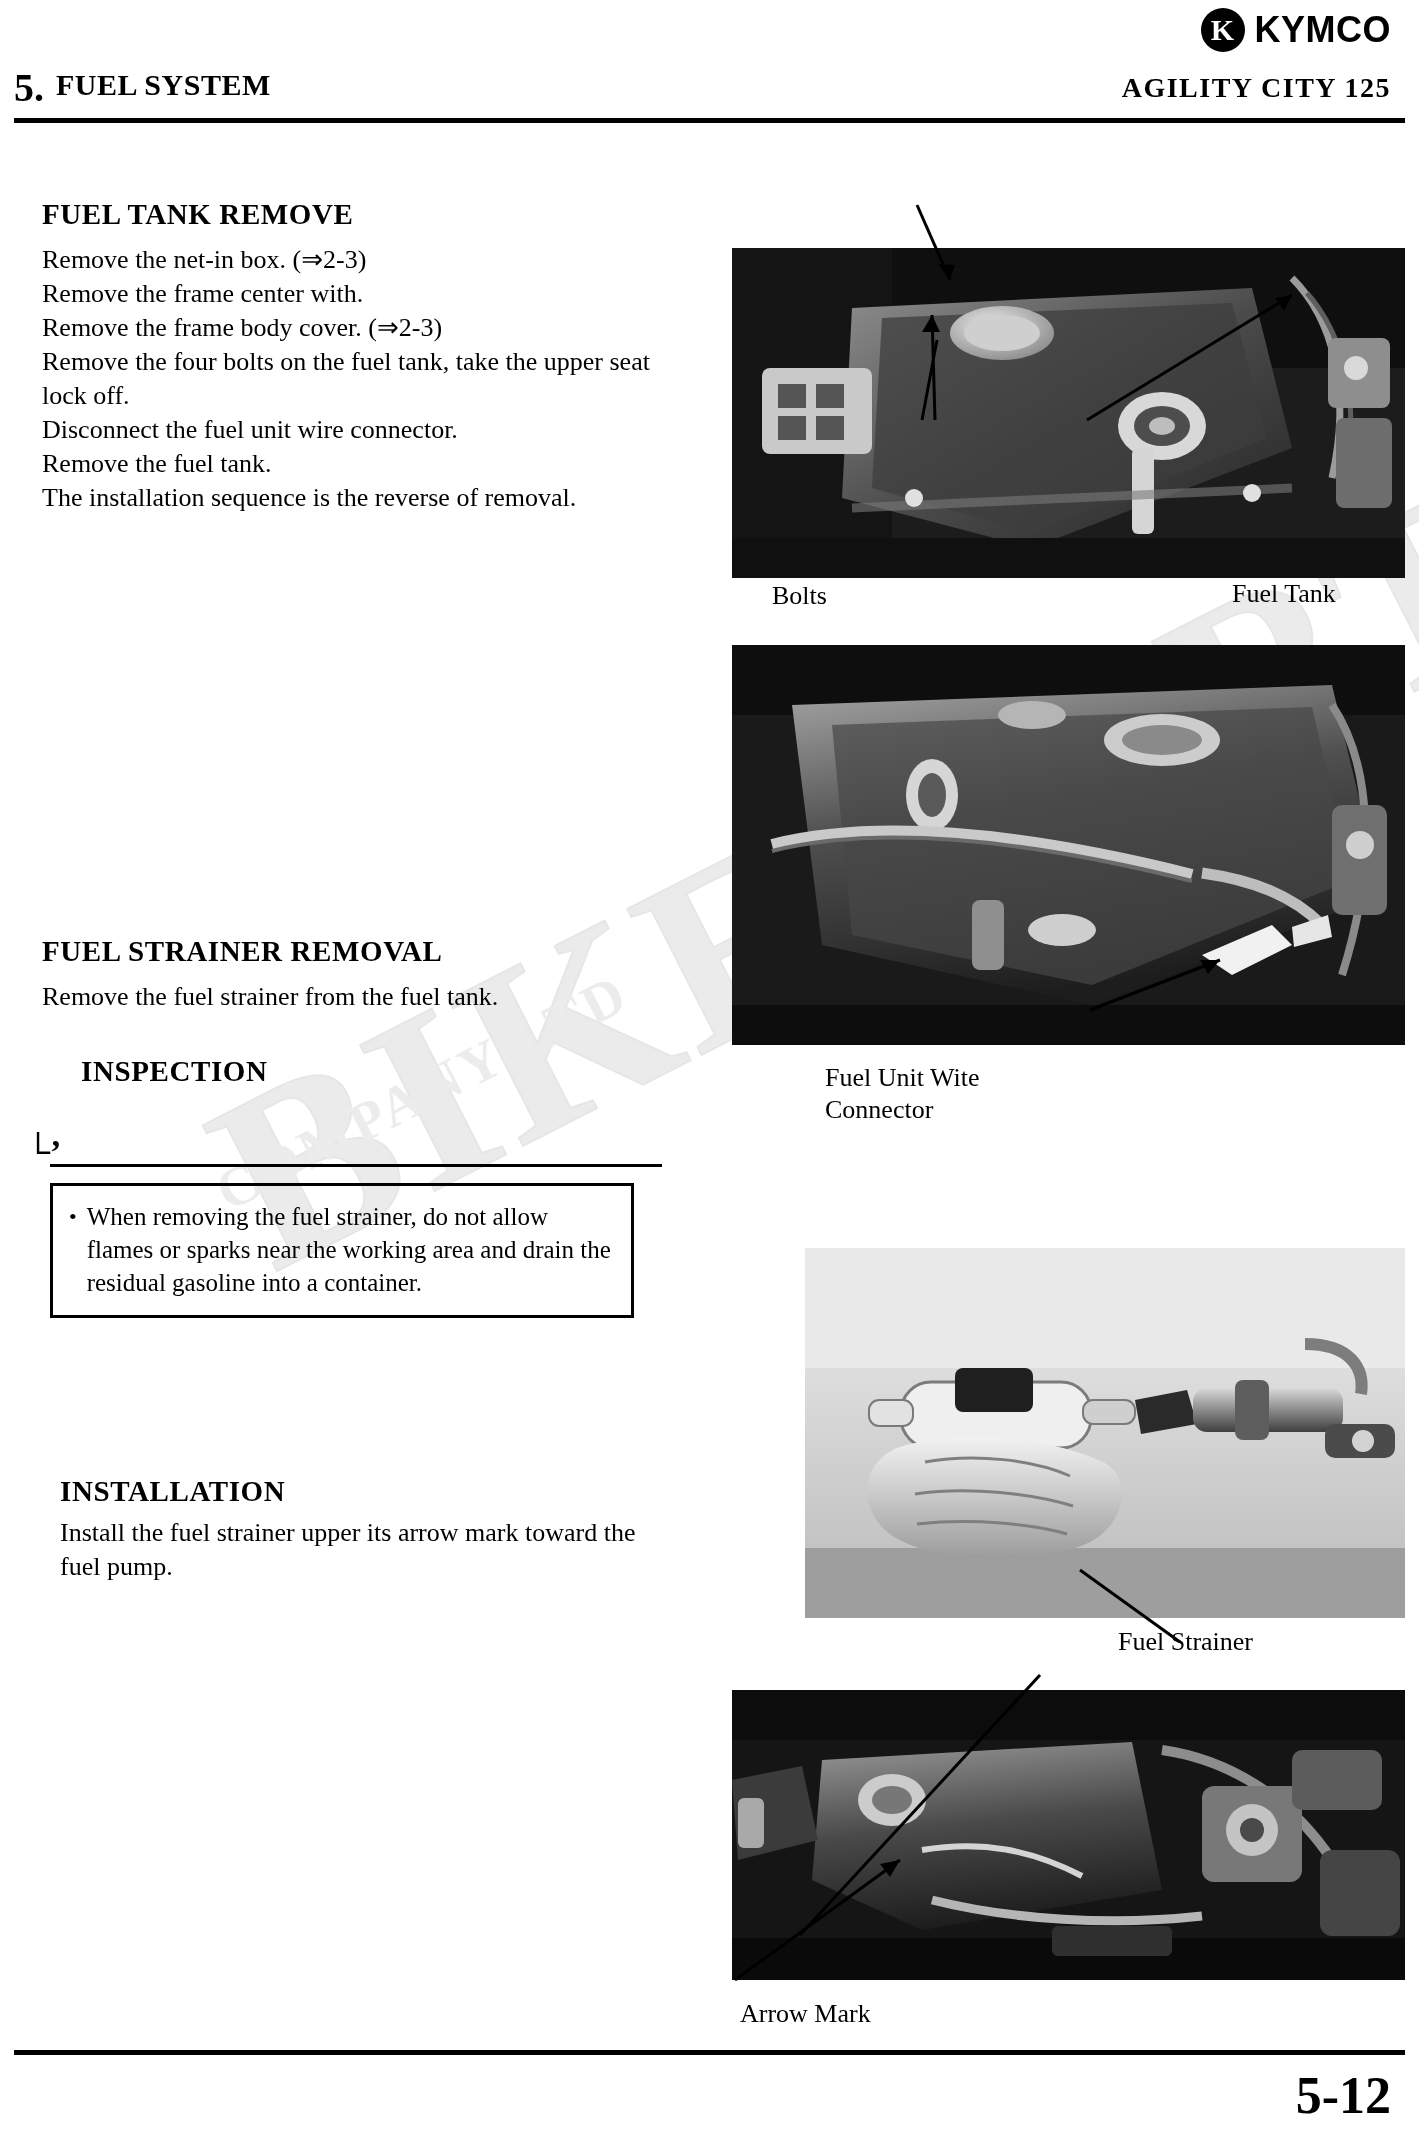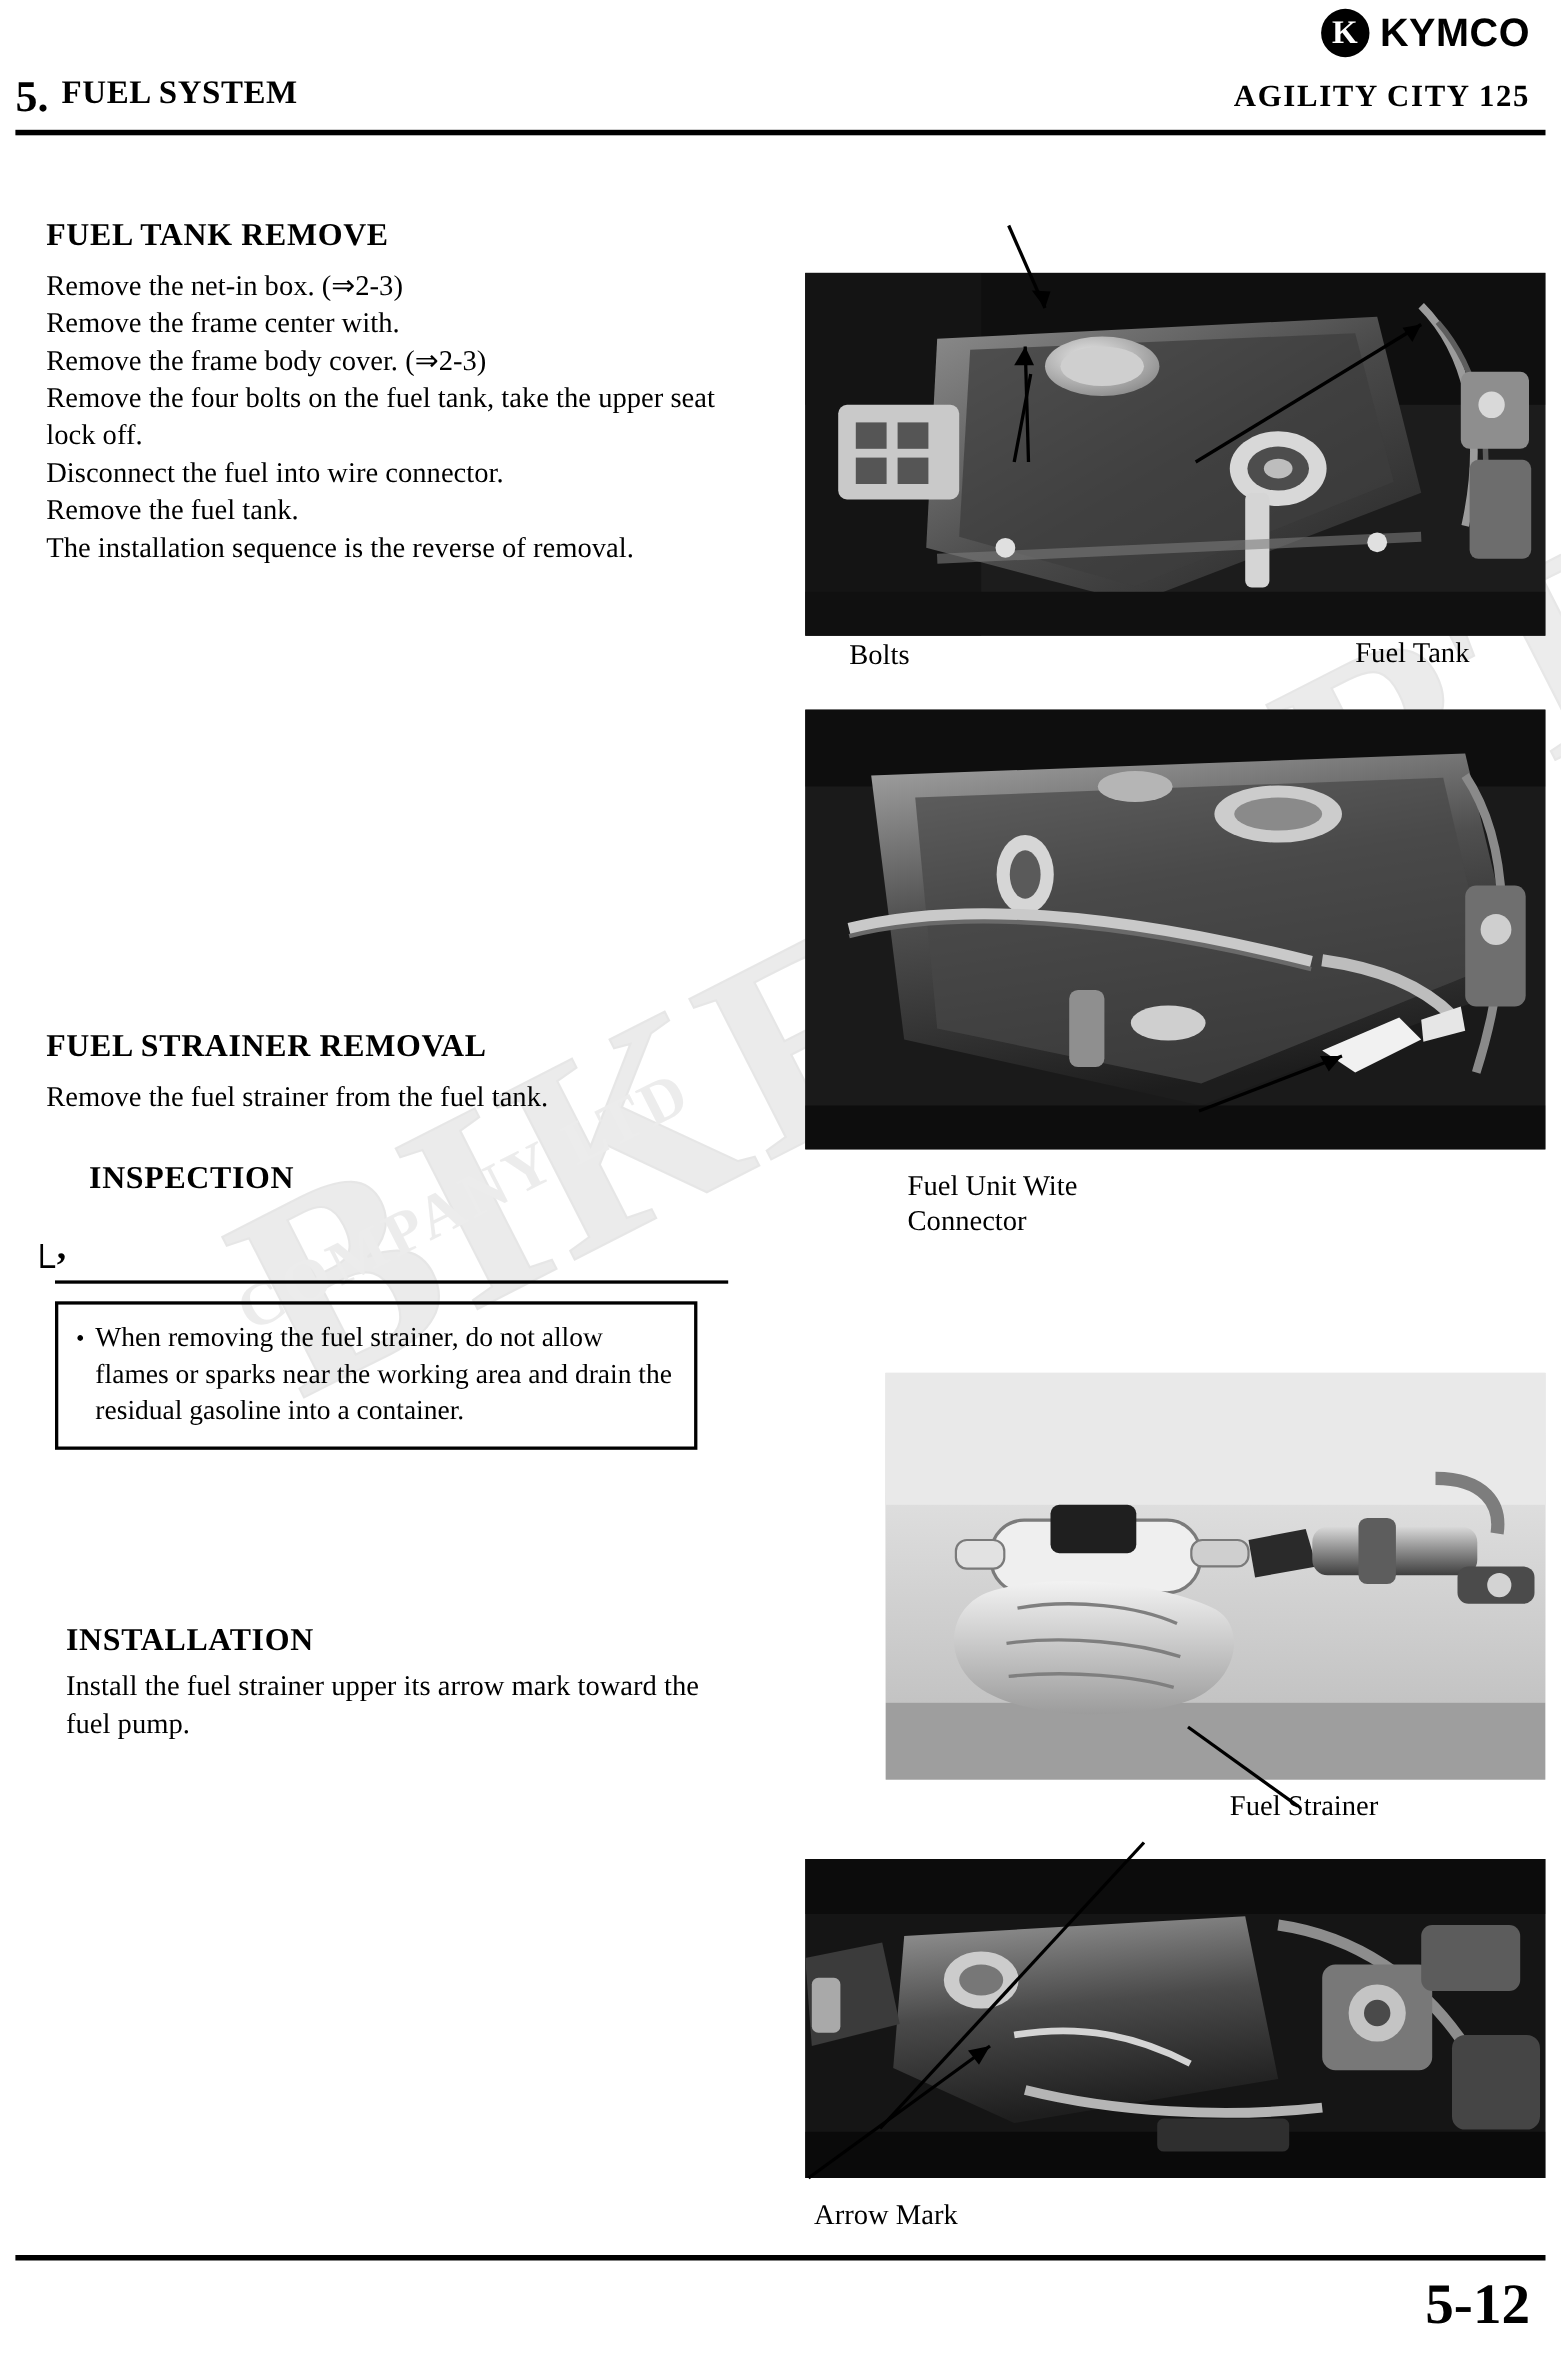--- a/index.html
+++ b/index.html
@@ -260,21 +260,21 @@
     <div class="wm-main">BIKE-PARTS</div>
     <div class="wm-sub">COMPANY LTD</div>
   </div>
 
   <div class="col-left" id="fuel-tank-remove" style="top:198px">
     <div class="h-sec">FUEL TANK REMOVE</div>
     <p class="body-line">Remove the net-in box. (⇒2-3)</p>
     <p class="body-line">Remove the frame center with.</p>
     <p class="body-line">Remove the frame body cover. (⇒2-3)</p>
     <p class="body-block">Remove the four bolts on the fuel tank, take the upper seat lock off.</p>
-    <p class="body-line">Disconnect the fuel into wire connector.</p>
+    <p class="body-line">Disconnect the fuel unit wire connector.</p>
     <p class="body-line">Remove the fuel tank.</p>
     <p class="body-block">The installation sequence is the reverse of removal.</p>
   </div>
 
   <div class="col-left" id="fuel-strainer-removal" style="top:935px">
     <div class="h-sec">FUEL STRAINER REMOVAL</div>
     <p class="body-line">Remove the fuel strainer from the fuel tank.</p>
   </div>
 
   <div class="col-left" id="inspection-block" style="top:1055px">

